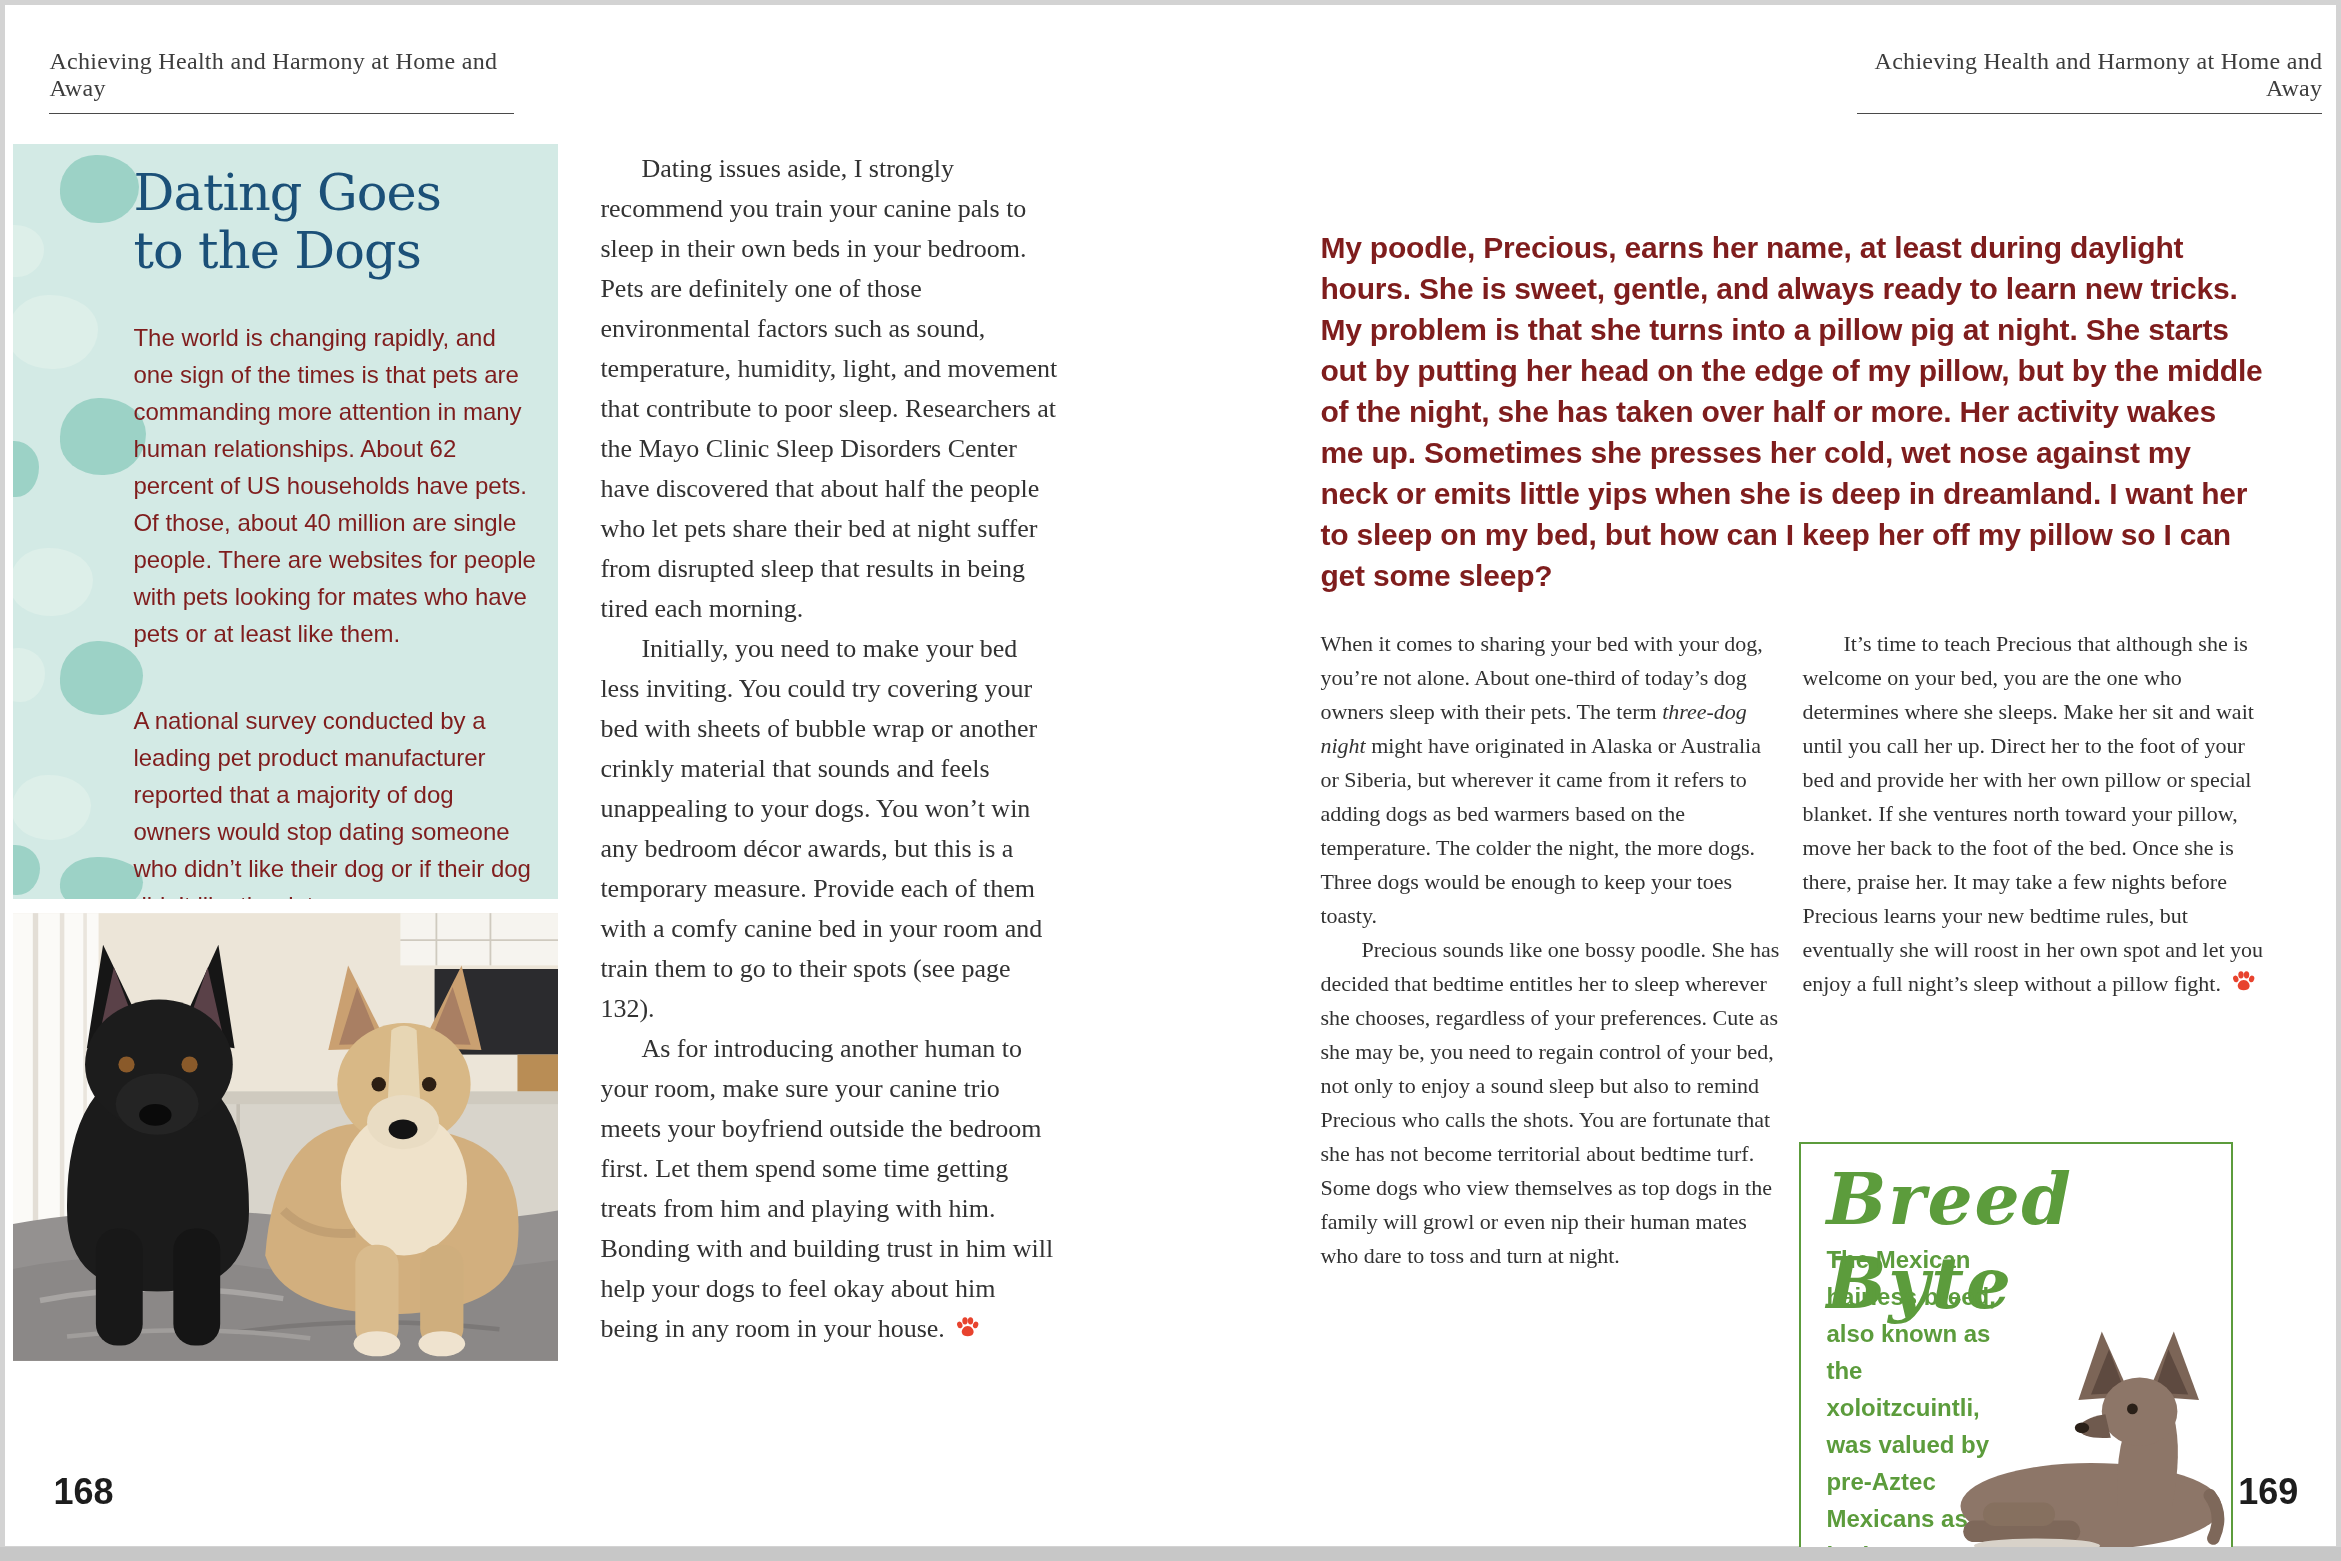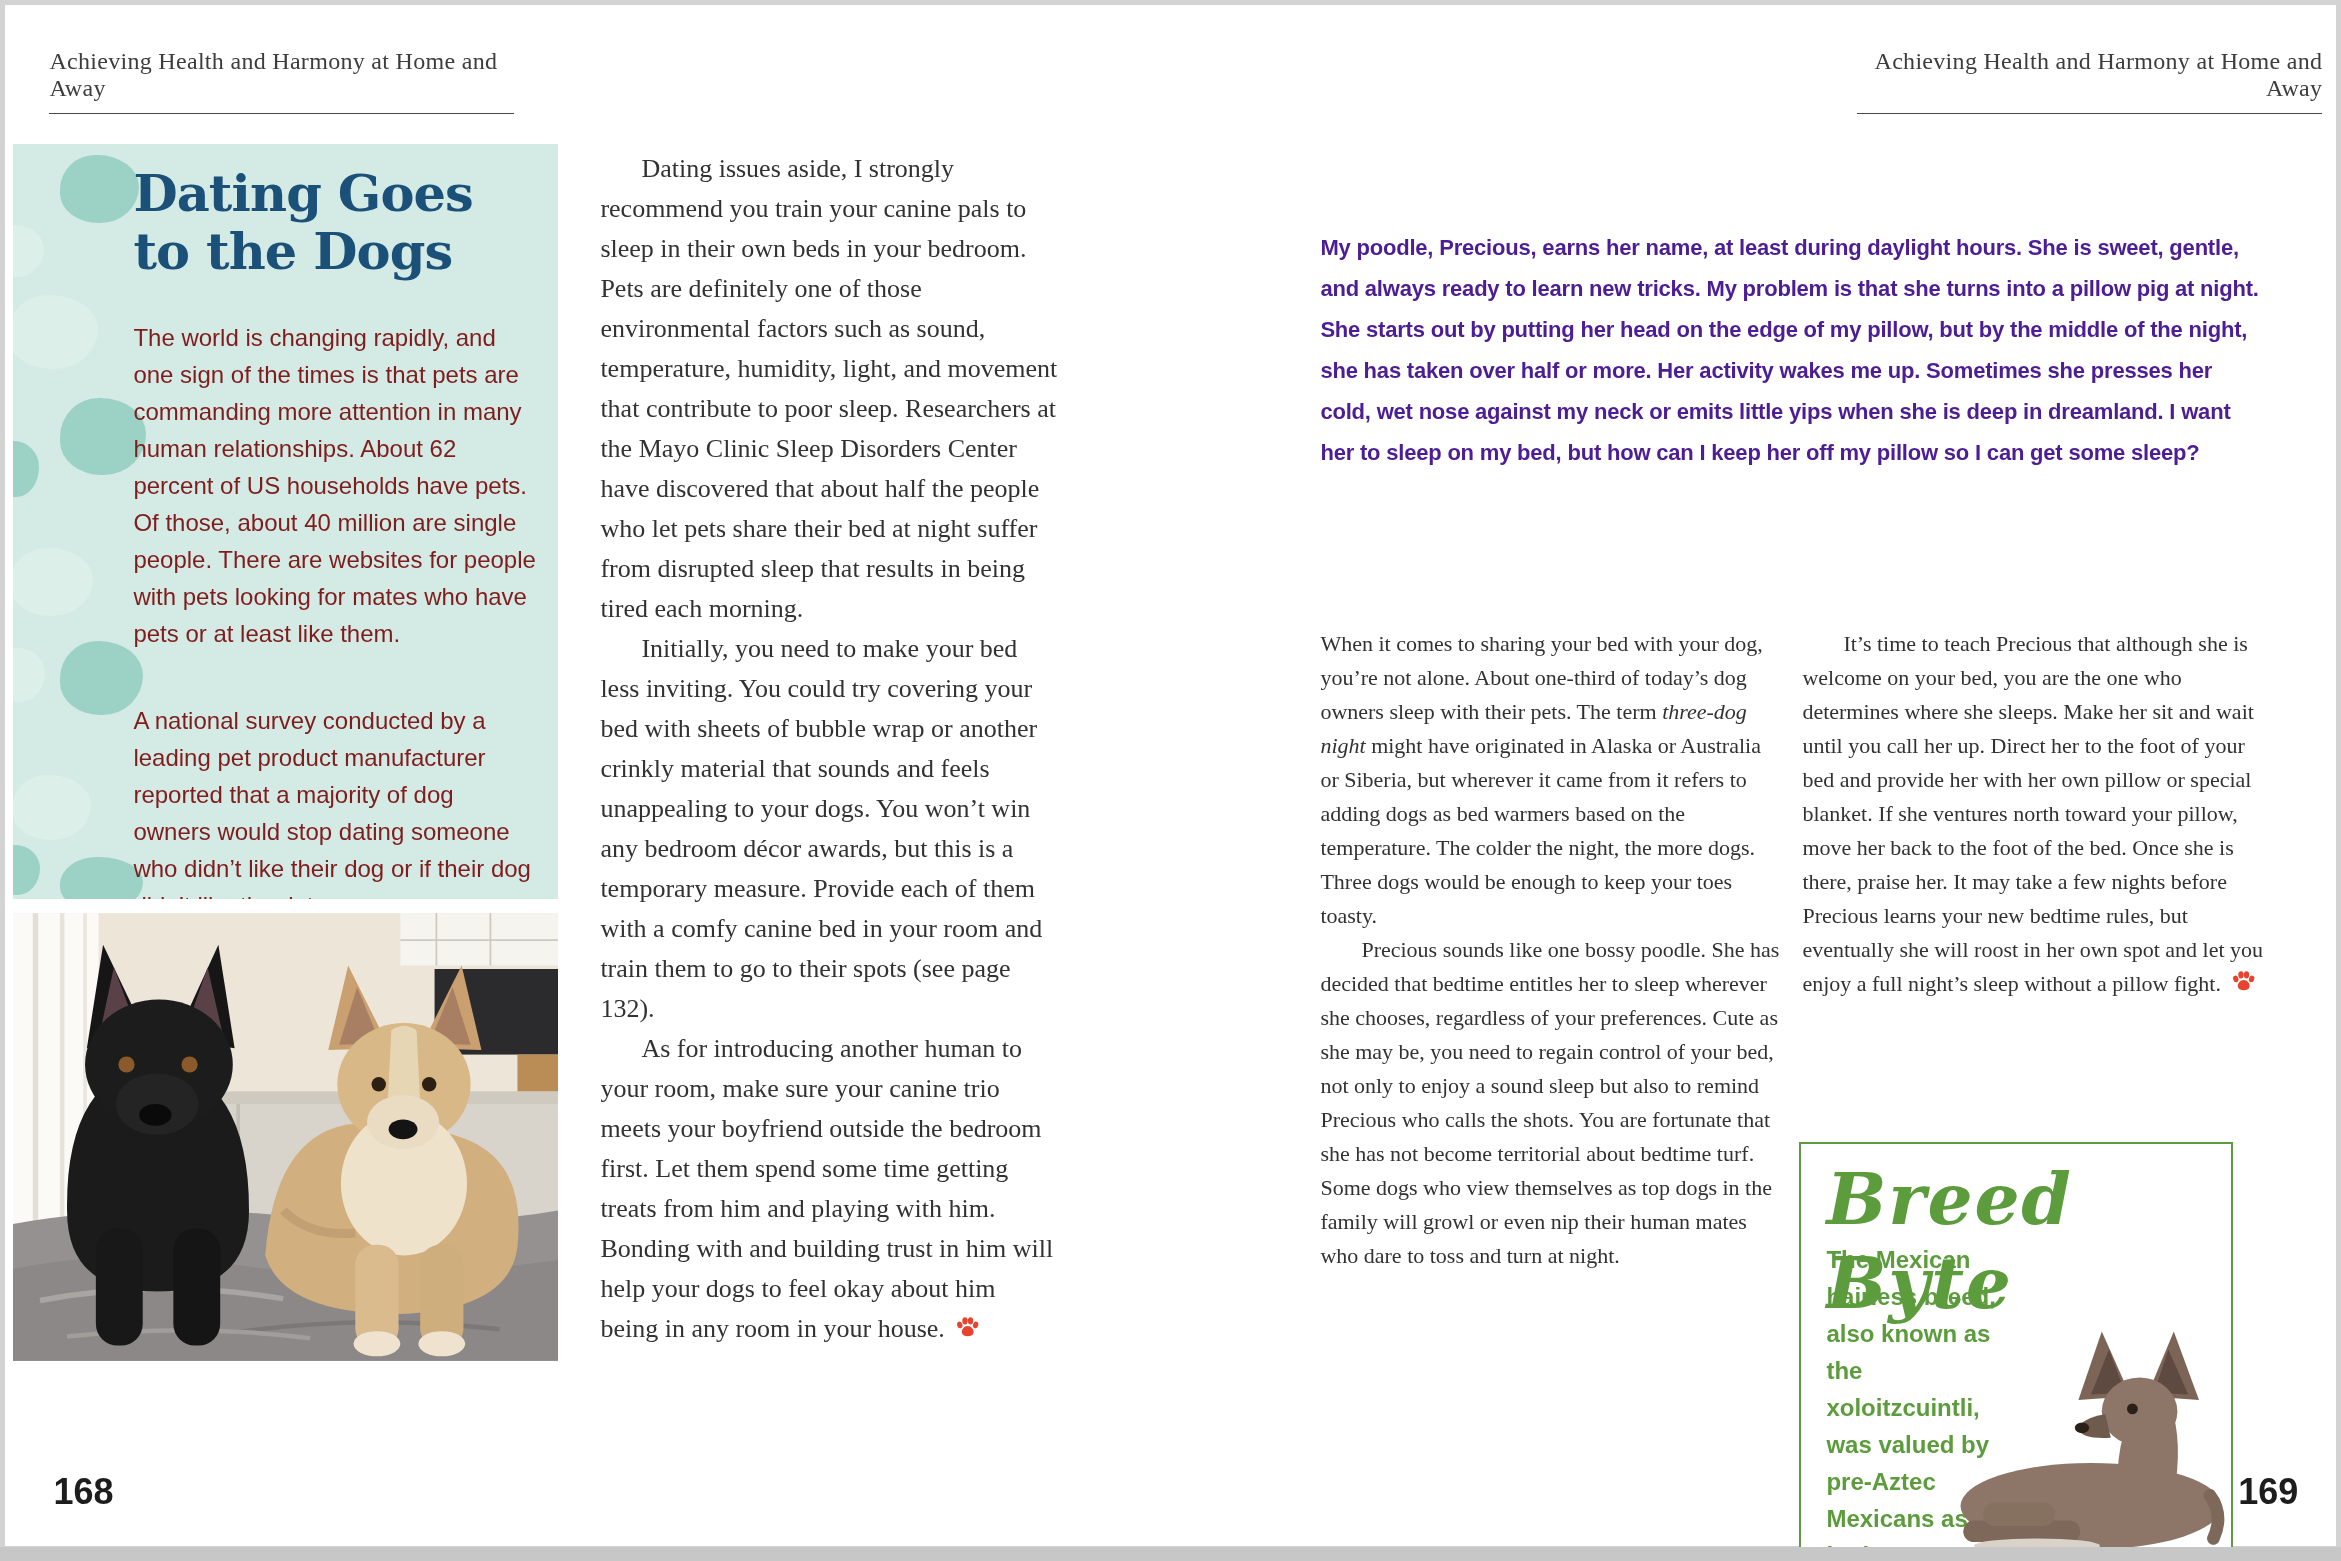--- a/index.html
+++ b/index.html
@@ -14,41 +14,41 @@
            border-bottom:1.8px solid #4a4a4a;font-family:Liberation Serif, serif;}
   #runhead-left{left:44px;top:43px;width:465px;}
   #runhead-right{left:1852px;top:43px;width:465px;text-align:right;}
 
   
   #sidebar{left:8px;top:139px;width:545px;height:755px;background:#d3eae5;overflow:hidden;}
   .blob{position:absolute;border-radius:46% 54% 50% 50%/52% 48% 55% 45%;}
   .blob.light{background:#ddefe9;}
   .blob.dark{background:#9cd2c6;}
   #sidebar-title{position:absolute;left:120px;top:20px;width:414px;
-      font-family:"DejaVu Serif",serif;font-weight:bold;color:#1b5078;
+      font-family:"DejaVu Serif",serif;font-weight:normal;color:#1b5078;
       font-size:51px;line-height:58px;letter-spacing:-0.9px;}
   .sidebar-para{position:absolute;left:120px;width:404px;font-size:24px;line-height:37px;
       color:#7f1d1d;font-family:"Liberation Sans",sans-serif;}
   #sidebar-para1{top:151px;}
   #sidebar-para2{top:534px;}
 
   
   #photo{left:8px;top:908px;width:545px;height:448px;overflow:hidden;}
 
   
   #midcol{left:595px;top:144px;width:458px;font-family:"Liberation Serif",serif;
           font-size:26px;line-height:40px;color:#323232;}
   .serif-p{margin:0;}
   .indent{text-indent:41px;}
 
   
   #rp-title{left:1315px;top:142px;width:811px;font-family:"Liberation Sans",sans-serif;
        font-weight:900;font-size:52px;letter-spacing:0.9px;color:#e8432e;}
   #rp-question{left:1315px;top:222px;width:944px;font-family:"Liberation Sans",sans-serif;
-       font-weight:700;font-size:22px;line-height:41px;color:#4c1d95;letter-spacing:-0.2px;}
+       font-weight:700;font-size:30px;line-height:41px;color:#7f1d1d;letter-spacing:-0.2px;}
   .anscol{top:622px;width:461px;font-family:Liberation Serif, serif;
        font-size:22px;line-height:34px;color:#323232;}
   #anscol1{left:1315px;}
   #anscol2{left:1797px;}
   .ital{font-style:italic;}
 
   
   .paw{display:inline-block;width:27px;height:25px;vertical-align:-2.7px;margin-left:9px;}
 
   

